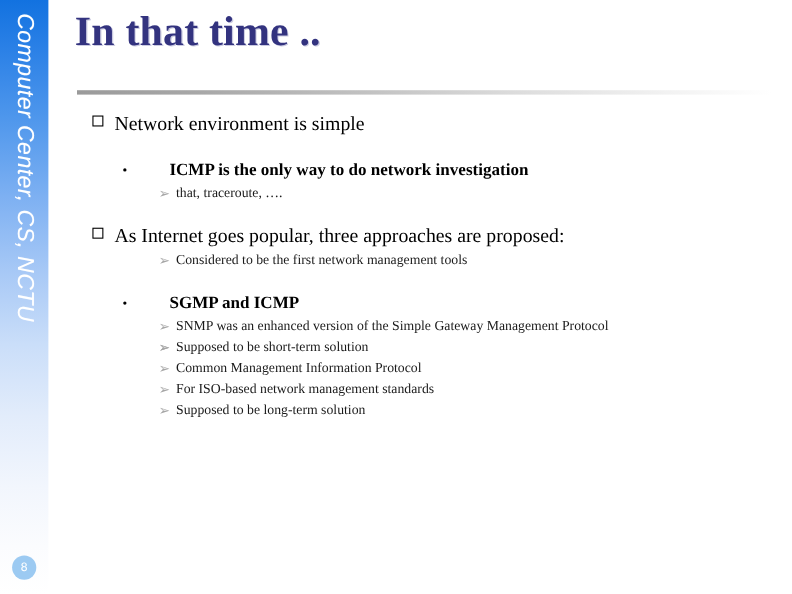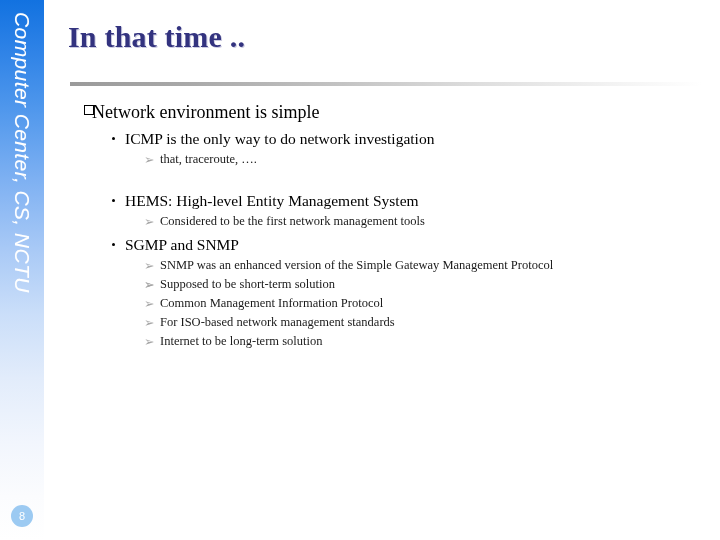--- a/index.html
+++ b/index.html
@@ -75,23 +75,23 @@
     font-family: "Liberation Sans", "DejaVu Sans", sans-serif;
     font-size: 11px;
     line-height: 22px;
     text-align: center;
   }
 
   
   .title {
     position: absolute;
     left: 68px;
-    top: 20px;
+    top: 7px;
     font-family: "Liberation Serif", "DejaVu Serif", serif;
-    font-size: 30px;
+    font-size: 38px;
     font-weight: bold;
     color: #33337f;
     text-shadow: 1px 1px 0 rgba(160,160,200,0.55);
     letter-spacing: 0.2px;
     white-space: nowrap;
     text-align: center;
   }
   .title-rule {
     position: absolute;
     left: 70px;
@@ -112,48 +112,48 @@
     position: absolute;
     left: 44px;
     top: 100px;
     width: 676px;
     height: 400px;
   }
 
   .lvl1 {
     position: relative;
     margin: 0 12px 0 0;
-    padding-left: 48px;
+    padding-left: 60px;
     font-size: 18px;
     color: #000000;
     line-height: 24px;
     white-space: nowrap;
   }
   .lvl1 .sq {
     position: absolute;
     left: 40px;
     top: 5px;
     width: 10px;
     height: 10px;
     border: 1.6px solid #000000;
     box-sizing: border-box;
   }
   .lvl1 .lvl1-text {
     display: inline-block;
   }
 
   .lvl2 {
     position: relative;
-    padding-left: 81px;
+    padding-left: 110px;
     font-size: 15.5px;
-    font-weight: normal;
+    font-weight: bold;
     color: #000000;
     line-height: 21px;
     white-space: nowrap;
-    margin-top: 4px;
+    margin-top: 20px;
   }
   .lvl2 .dot {
     position: absolute;
     left: 68px;
     top: 9px;
     width: 3px;
     height: 3px;
     background: #000000;
     border-radius: 50%;
   }
@@ -205,33 +205,33 @@
       <span>ICMP is the only way to do network investigation</span>
     </div>
 
     <div class="lvl3">
       <span class="arrow">➢</span>
       <span>that, traceroute, ….</span>
     </div>
 
     <div class="gap-block"></div>
 
+    <div class="lvl1">
+      <span class="sq"></span>
+      <span class="lvl1-text">As Internet goes popular, three approaches are proposed:</span>
+    </div>
+
+    <div class="lvl3">
+      <span class="arrow">➢</span>
+      <span>Considered to be the first network management tools</span>
+    </div>
 
     <div class="lvl2">
       <span class="dot"></span>
-      <span>HEMS: High-level Entity Management System</span>
-    </div>
-    <div class="lvl3">
-      <span class="arrow">➢</span>
-      <span>Considered to be the first network management tools</span>
-    </div>
-
-    <div class="lvl2">
-      <span class="dot"></span>
-      <span>SGMP and SNMP</span>
+      <span>SGMP and ICMP</span>
     </div>
     <div class="lvl3">
       <span class="arrow">➢</span>
       <span>SNMP was an enhanced version of the Simple Gateway Management Protocol</span>
     </div>
     <div class="lvl3">
       <span class="arrow">➢</span>
     </div>
     <div class="lvl3">
       <span class="arrow">➢</span>
@@ -241,17 +241,17 @@
     <div class="lvl3">
       <span class="arrow">➢</span>
       <span>Common Management Information Protocol</span>
     </div>
     <div class="lvl3">
       <span class="arrow">➢</span>
       <span>For ISO-based network management standards</span>
     </div>
     <div class="lvl3">
       <span class="arrow">➢</span>
-      <span>Internet to be long-term solution</span>
+      <span>Supposed to be long-term solution</span>
     </div>
 
   </div>
 </div>
 
 </body></html>

